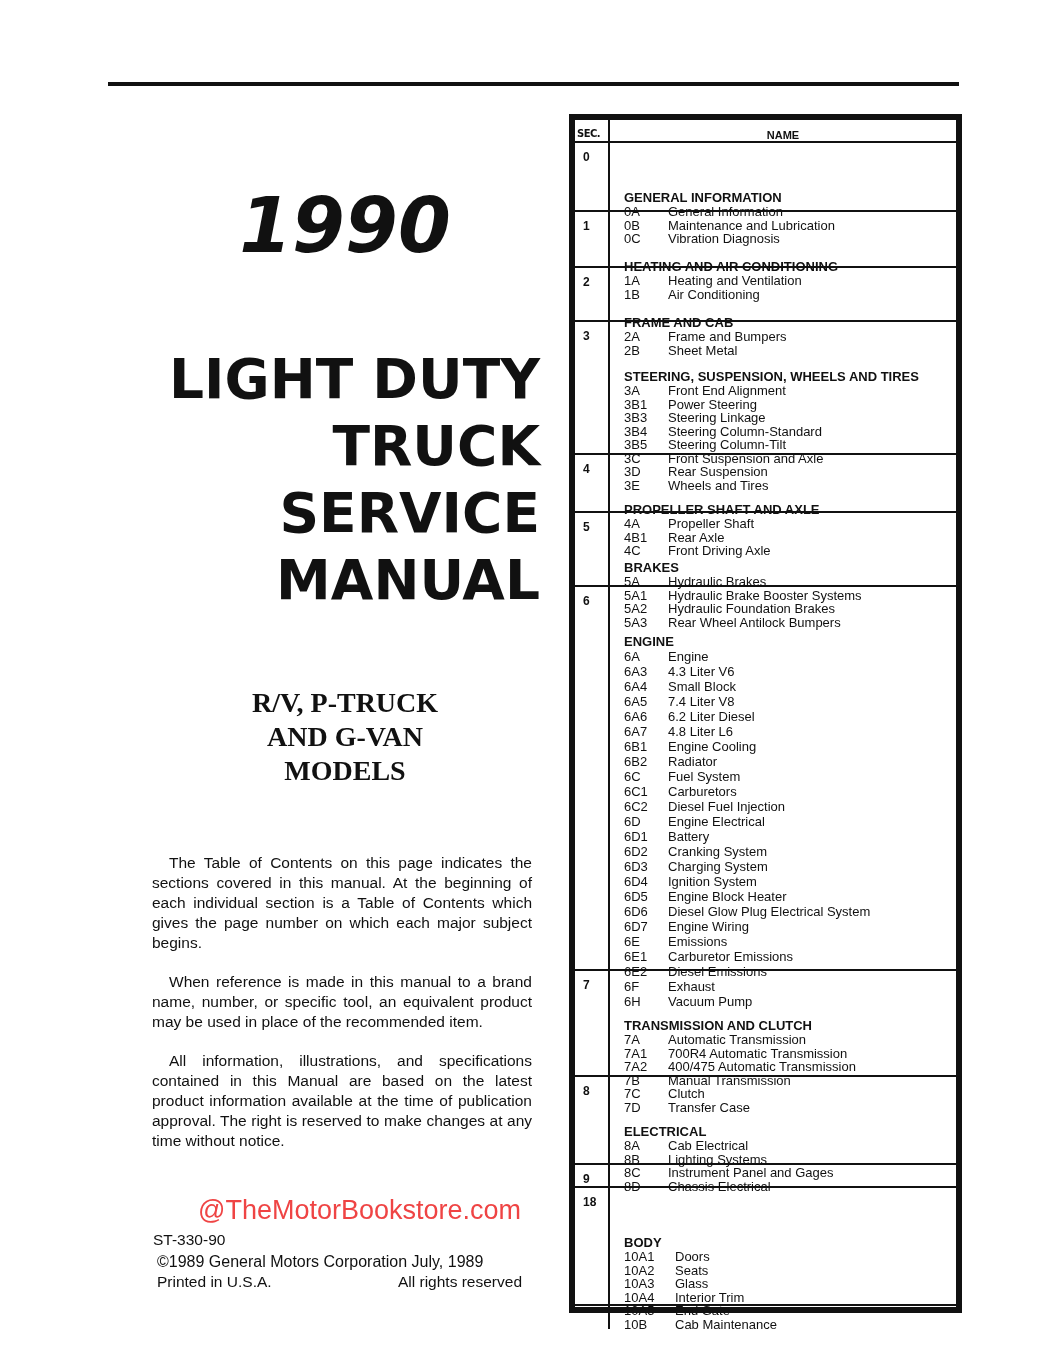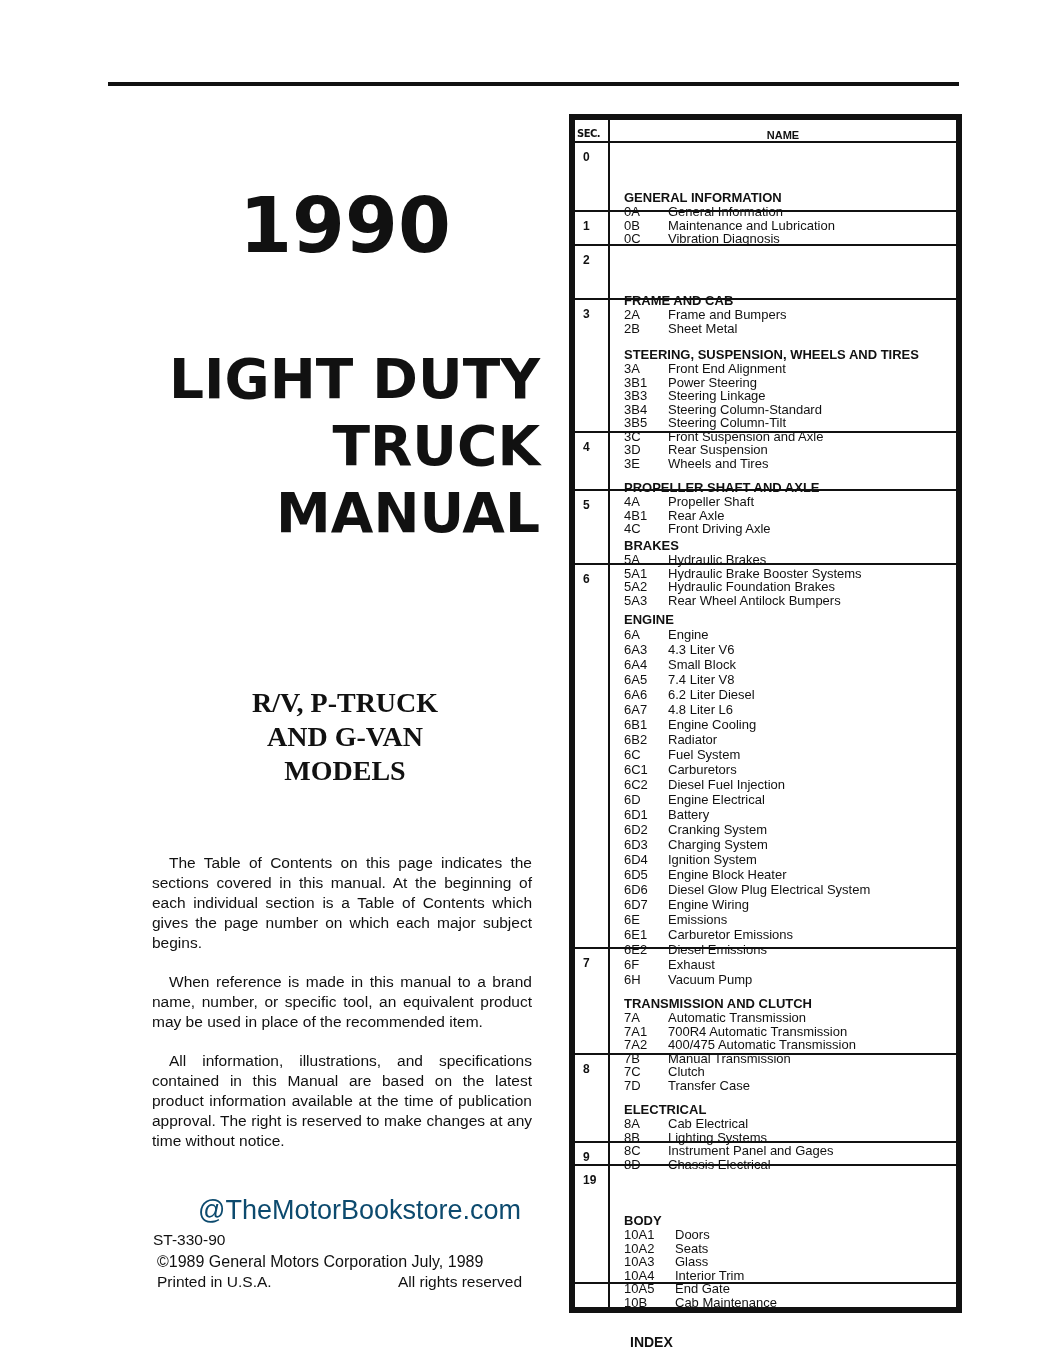--- a/index.html
+++ b/index.html
@@ -1,26 +1,26 @@
 <!DOCTYPE html>
 <html><head>
 <meta charset="utf-8">
 <style>
   html, body { margin: 0; padding: 0; background: #ffffff; }
   body { width: 1050px; height: 1359px; position: relative; overflow: hidden; font-family: "Liberation Sans", sans-serif; color: #111; }
   .top-rule { position: absolute; left: 108px; top: 82px; width: 851px; height: 4px; background: #111; }
 
-  .year { position: absolute; left: 150px; width: 390px; top: 188px; text-align: center; font-family: "DejaVu Sans", sans-serif; font-weight: bold; font-size: 76px; letter-spacing: 0px; line-height: 1; }
+  .year { position: absolute; left: 150px; width: 390px; top: 188px; text-align: center; font-family: "DejaVu Sans", sans-serif; font-weight: bold; font-size: 76px; letter-spacing: 0px; line-height: 1; font-style: italic; }
   .title { position: absolute; left: 150px; width: 390px; top: 346px; text-align: right; font-family: "DejaVu Sans", sans-serif; font-weight: bold; font-size: 55px; line-height: 67px; }
   .subtitle { position: absolute; left: 190px; width: 310px; top: 686px; text-align: center; font-family: Liberation Serif, serif; font-weight: bold; font-size: 28px; line-height: 34px; }
 
   .paras { position: absolute; left: 152px; width: 380px; top: 853px; font-size: 15.5px; line-height: 20px; }
   .paras p { margin: 0 0 19px 0; text-align: justify; text-indent: 17px; }
 
-  .watermark { position: absolute; left: 198px; top: 1197px; font-size: 27px; color: #0c4a6e; line-height: 1; }
+  .watermark { position: absolute; left: 198px; top: 1197px; font-size: 27px; color: #ef4444; line-height: 1; }
   .code { position: absolute; left: 153px; top: 1231px; font-size: 15.5px; }
   .copyright { position: absolute; left: 157px; top: 1253px; font-size: 16px; }
   .printed { position: absolute; left: 157px; top: 1273px; width: 365px; font-size: 15.5px; display: flex; justify-content: space-between; }
 
   .toc { position: absolute; left: 569px; top: 114px; width: 381px; height: 1187px; border: 6px solid #111; display: flex; flex-direction: column; }
   .toc-head { display: flex; height: 24px; border-bottom: 2px solid #111; font-weight: bold; }
   .toc-head .c1 { width: 35px; border-right: 2px solid #111; font-size: 10px; padding: 8px 0 0 2px; box-sizing: border-box; font-family: "DejaVu Sans", sans-serif; letter-spacing: -0.5px; }
   .toc-head .c2 { flex: 1; text-align: center; font-size: 11px; padding-top: 9px; box-sizing: border-box; }
   .row { display: flex; border-bottom: 2px solid #111; box-sizing: border-box; }
   .row:last-child { border-bottom: none; }
@@ -37,20 +37,21 @@
 </head>
 <body>
 
 <div class="top-rule"></div>
 
 <div class="year">1990</div>
 
 <div class="title">
   <div>LIGHT DUTY</div>
   <div>TRUCK</div>
+  <div>SERVICE</div>
   <div>MANUAL</div>
 </div>
 
 <div class="subtitle">
   <div>R/V, P-TRUCK</div>
   <div>AND G-VAN</div>
   <div>MODELS</div>
 </div>
 
 <div class="paras">
@@ -85,20 +86,31 @@
           <span>Maintenance and Lubrication</span>
         </div>
         <div class="item">
           <span class="code-col">0C</span>
           <span>Vibration Diagnosis</span>
         </div>
       </div>
     </div>
     <div class="row" style="height: 56px;">
       <div class="c1">1</div>
+      <div class="c2">
+        <div class="sec-title">HEATING AND AIR CONDITIONING</div>
+        <div class="item">
+          <span class="code-col">1A</span>
+          <span>Heating and Ventilation</span>
+        </div>
+        <div class="item">
+          <span class="code-col">1B</span>
+          <span>Air Conditioning</span>
+        </div>
+      </div>
     </div>
     <div class="row" style="height: 54px;">
       <div class="c1">2</div>
       <div class="c2">
         <div class="sec-title">FRAME AND CAB</div>
         <div class="item">
           <span class="code-col">2A</span>
           <span>Frame and Bumpers</span>
         </div>
         <div class="item">
@@ -336,21 +348,21 @@
         <div class="item">
           <span class="code-col">8D</span>
           <span>Chassis Electrical</span>
         </div>
       </div>
     </div>
     <div class="row acc" style="height: 32px;">
       <div class="c1">9</div>
     </div>
     <div class="row body-sec" style="height: 118px;">
-      <div class="c1">19</div>
+      <div class="c1">18</div>
       <div class="c2">
         <div class="sec-title">BODY</div>
         <div class="item">
           <span class="code-col">10A1</span>
           <span>Doors</span>
         </div>
         <div class="item">
           <span class="code-col">10A2</span>
           <span>Seats</span>
         </div>

